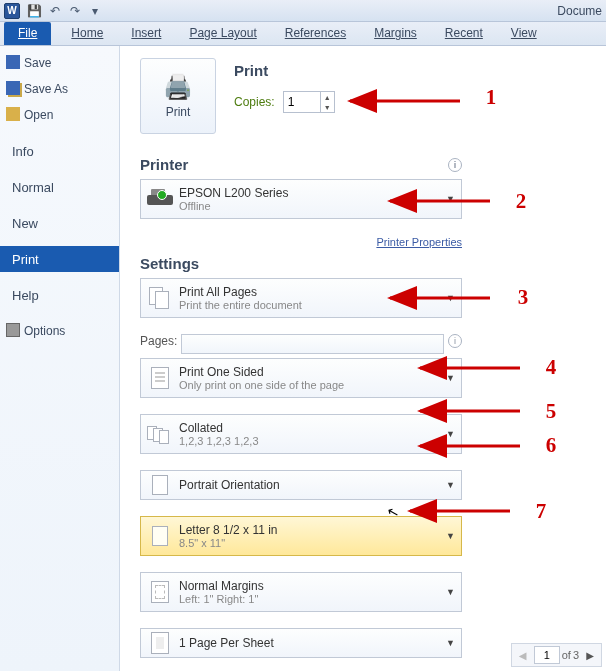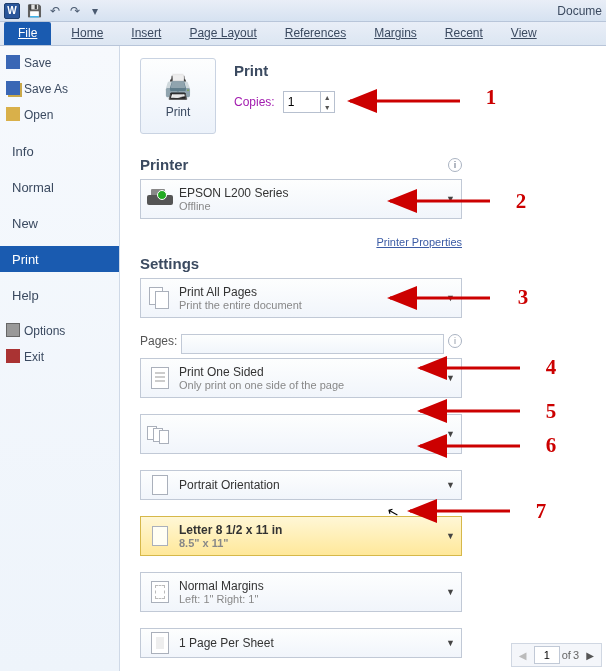--- a/index.html
+++ b/index.html
@@ -29,38 +29,38 @@
 .content { flex:1; padding: 12px 0 0 20px; position:relative;}
 .content-inner { width: 322px; }
 
 
 .print-card { width: 76px; height: 76px; border:1px solid #c9d3e2; background: linear-gradient(#fdfefe,#ecf2fa); border-radius:3px; display:flex; flex-direction:column; align-items:center; justify-content:center; gap:4px; float:left; margin-right: 18px;}
 .print-card .printer-glyph { font-size: 24px;}
 .print-card .lbl { font-size: 12px; color:#3b4a60;}
 
 .print-head { font-size: 15px; color:#3b4a60; font-weight:600; margin-bottom: 12px;}
 .copies-row { display:flex; align-items:center; gap:8px;}
-.copies-row .lbl { color:#a21caf;}
+.copies-row .lbl { color:#4d7c0f;}
 .spinner { display:flex; align-items:stretch; border:1px solid #b7c0cf; background:#fff; height:22px;}
 .spinner input { width: 36px; border:none; padding: 0 4px; font-size:12px; outline:none;}
 .spinner .arrows { width:14px; display:flex; flex-direction:column; border-left:1px solid #b7c0cf;}
 .spinner .arrow { flex:1; font-size:7px; display:flex; align-items:center; justify-content:center; color:#555;}
 
 .clear { clear:both; }
 
 .section-head { font-size: 15px; color:#3b4a60; font-weight:600; margin: 22px 0 6px 0; display:flex; align-items:center;}
 .info-dot { margin-left:auto; width:14px; height:14px; border:1px solid #aab3c2; border-radius:50%; font-size:9px; color:#8a93a2; display:flex;align-items:center;justify-content:center;}
 
 .dropdown { border:1px solid #c1c9d6; background:linear-gradient(#fdfefe,#f1f5fb); height: 40px; display:flex; align-items:center; padding:0 20px 0 6px; position:relative; margin-bottom: 16px;}
 .dropdown.slim { height: 30px;}
 .dropdown .caret { position:absolute; right:6px; top:50%; transform:translateY(-50%); font-size:9px; color:#444;}
 .dropdown .dicon { width:26px; height:26px; margin-right:6px; display:flex; align-items:center; justify-content:center; font-size:18px;}
 .dropdown .dtext .t1 { color:#333; font-size:12px;}
 .dropdown .dtext .t2 { color:#888; font-size:11px;}
-.dropdown.highlight { background: linear-gradient(#fff7d6,#ffe89a); border-color:#d6b84a;font-weight:bold;}
+.dropdown.highlight { background: linear-gradient(#fff7d6,#ffe89a); border-color:#d6b84a;}
 .dropdown.highlight .dtext .t1, .dropdown.highlight .dtext .t2 {}
 
 .link-right { text-align:right; margin: 2px 0 6px 0;}
 .link-right a { color:#3b5ba5; text-decoration:underline; font-size:11px;}
 
 .pages-row { display:flex; align-items:flex-start; gap:4px; margin-bottom:4px;}
 .pages-row .lbl { color:#555;}
 .pages-row input { flex:1; border:1px solid #c1c9d6; height:20px; padding:0 4px; font-size:12px; background:linear-gradient(#fdfefe,#f1f5fb);}
 .pages-row .info-dot {}
 
@@ -152,24 +152,20 @@
       </div>
     <div class="side-item big">
         <span>Help</span>
       </div>
 
     <div style="height:10px"></div>
     <div class="side-item">
         <div class="side-icon mini-opt"></div>
         <span>Options</span>
       </div>
-    <div class="side-item">
-        <div class="side-icon mini-exit"></div>
-        <span>Exit</span>
-      </div>
   </div>
 
   <div class="content">
     <div class="content-inner">
 
       <div style="display:flex;">
         <div class="print-card">
           <div class="printer-glyph">🖨️</div>
           <div class="lbl">Print</div>
         </div>
@@ -242,20 +238,24 @@
       </div>
 
       <div class="dropdown">
         <div class="dicon">
             <div class="ic-collate">
               <span></span>
               <span></span>
               <span></span>
             </div>
           </div>
+        <div class="dtext">
+          <div class="t1">Collated</div>
+          <div class="t2">1,2,3   1,2,3   1,2,3</div>
+        </div>
         <div class="caret">▼</div>
       </div>
 
       <div class="dropdown slim">
         <div class="dicon">
             <div class="ic-portrait"></div>
           </div>
         <div class="dtext">
             <div class="t1">Portrait Orientation</div>
           </div>

